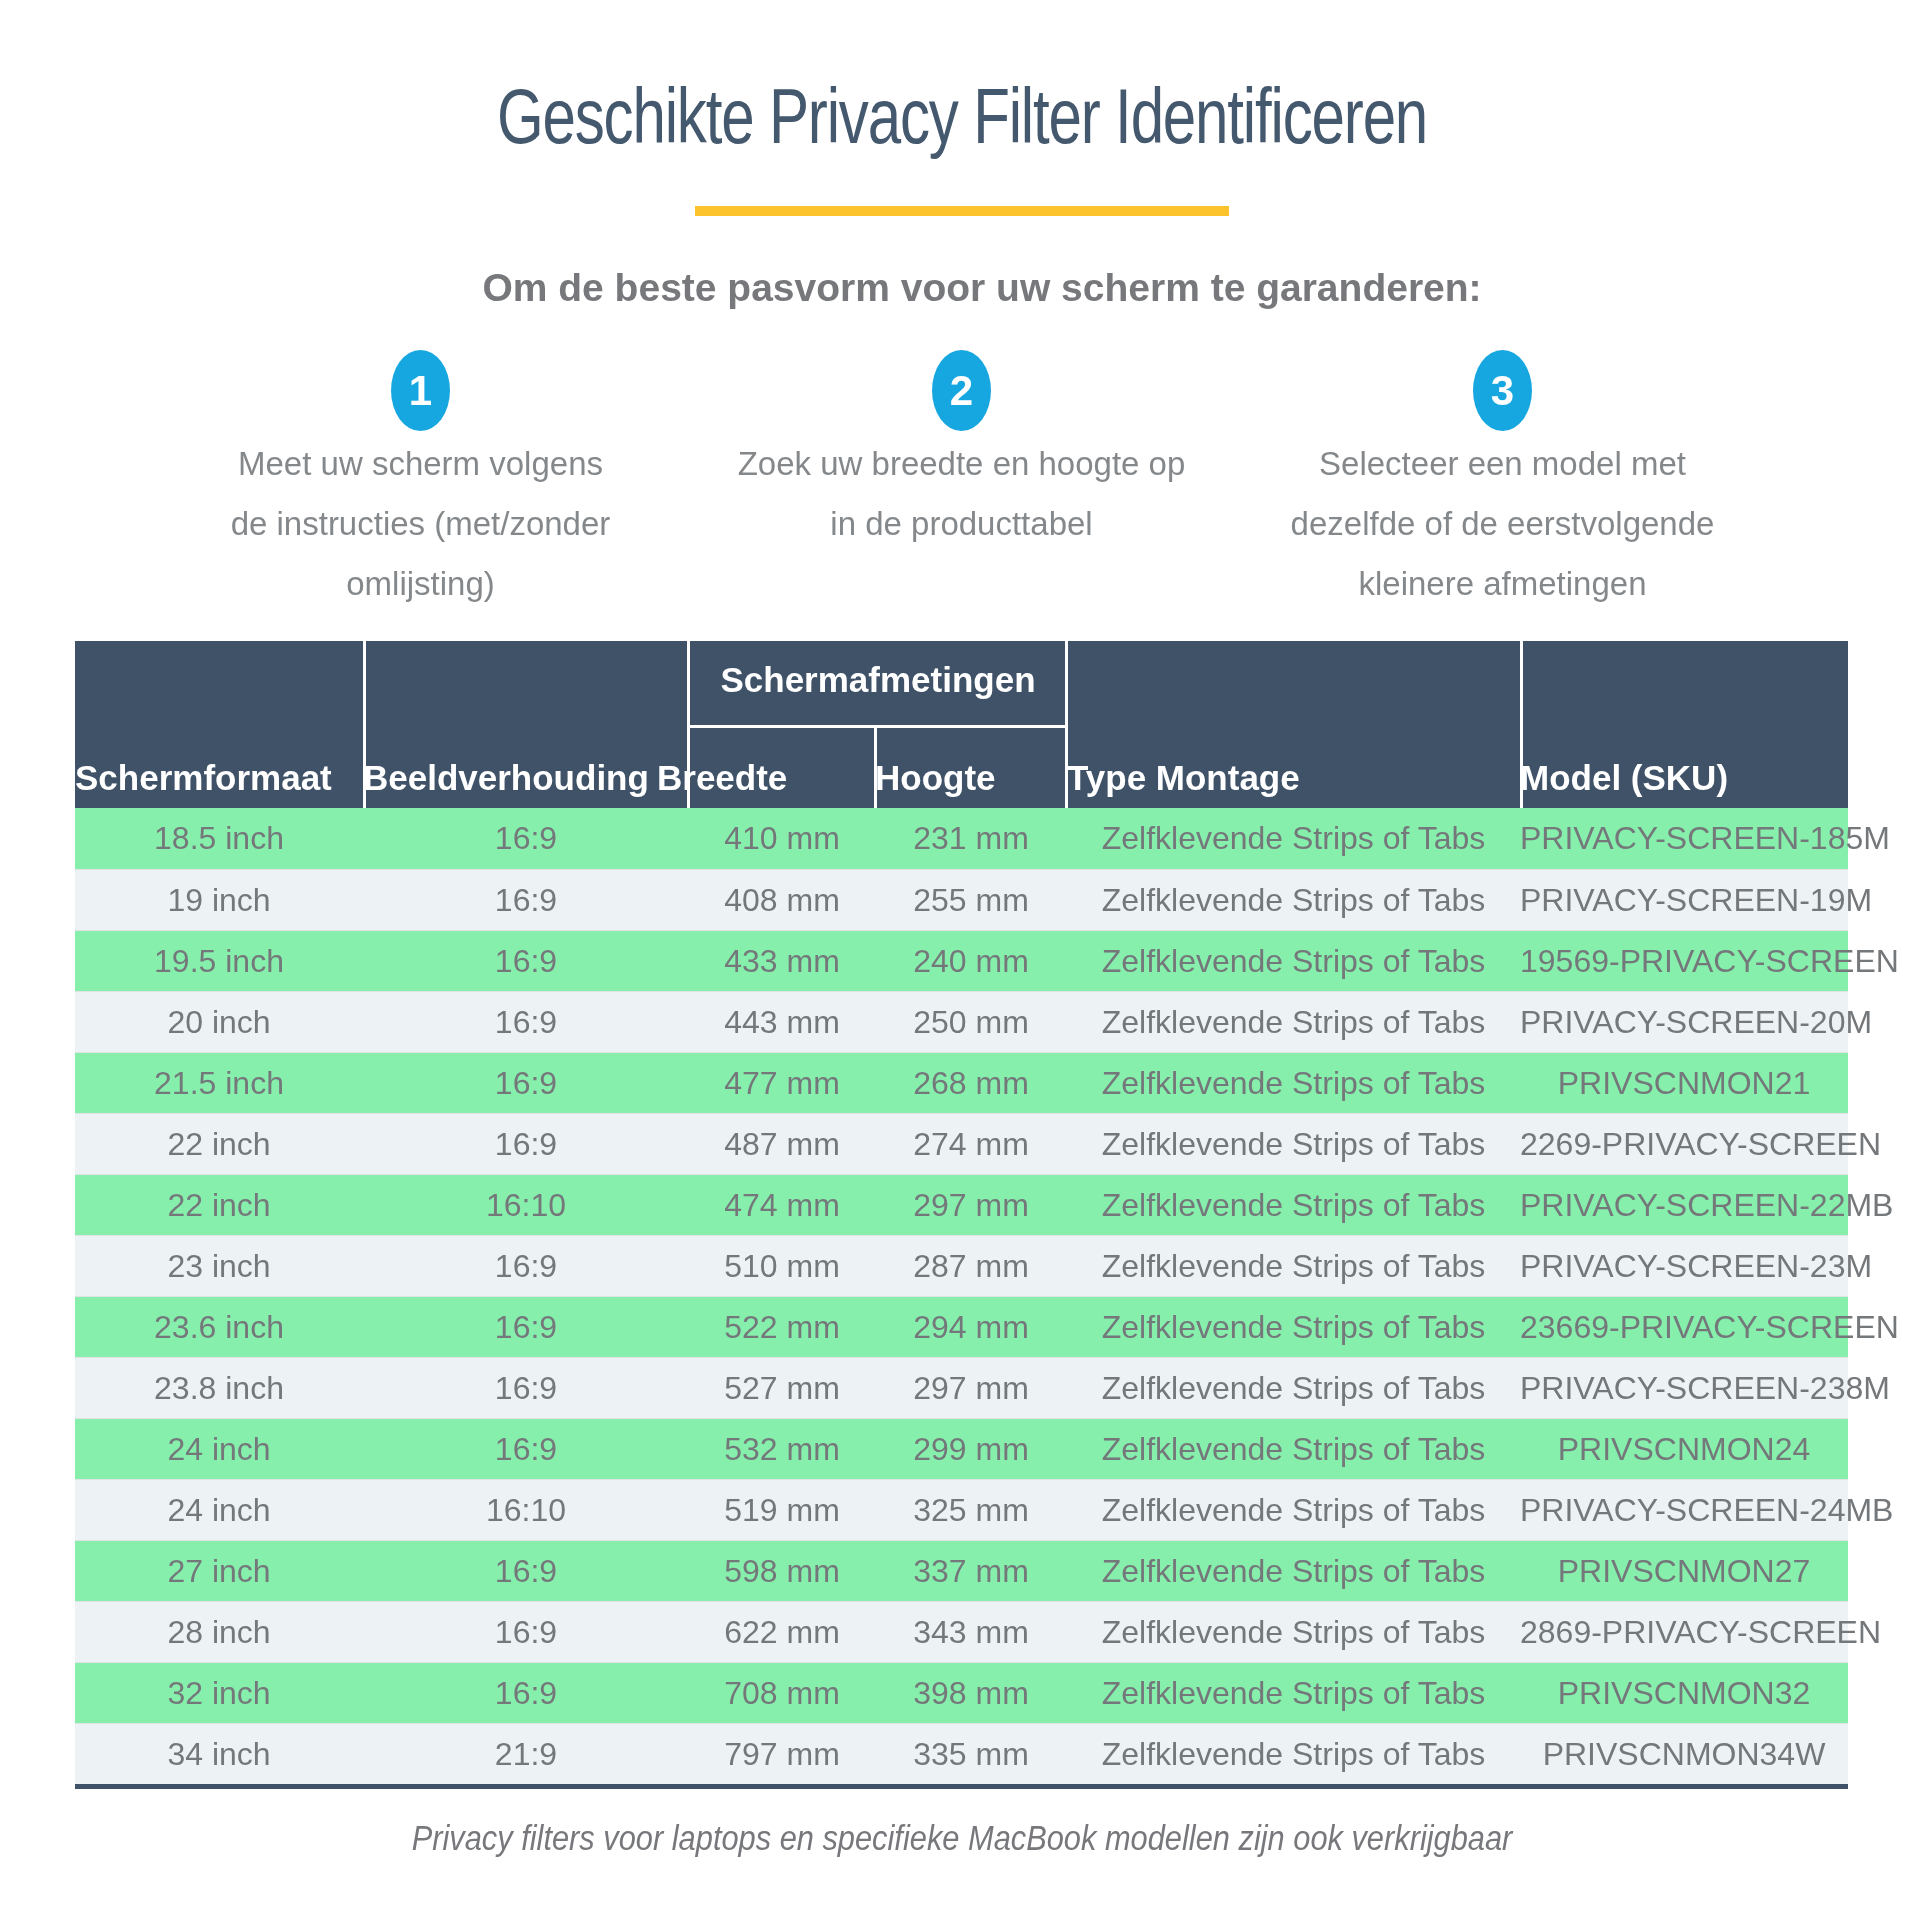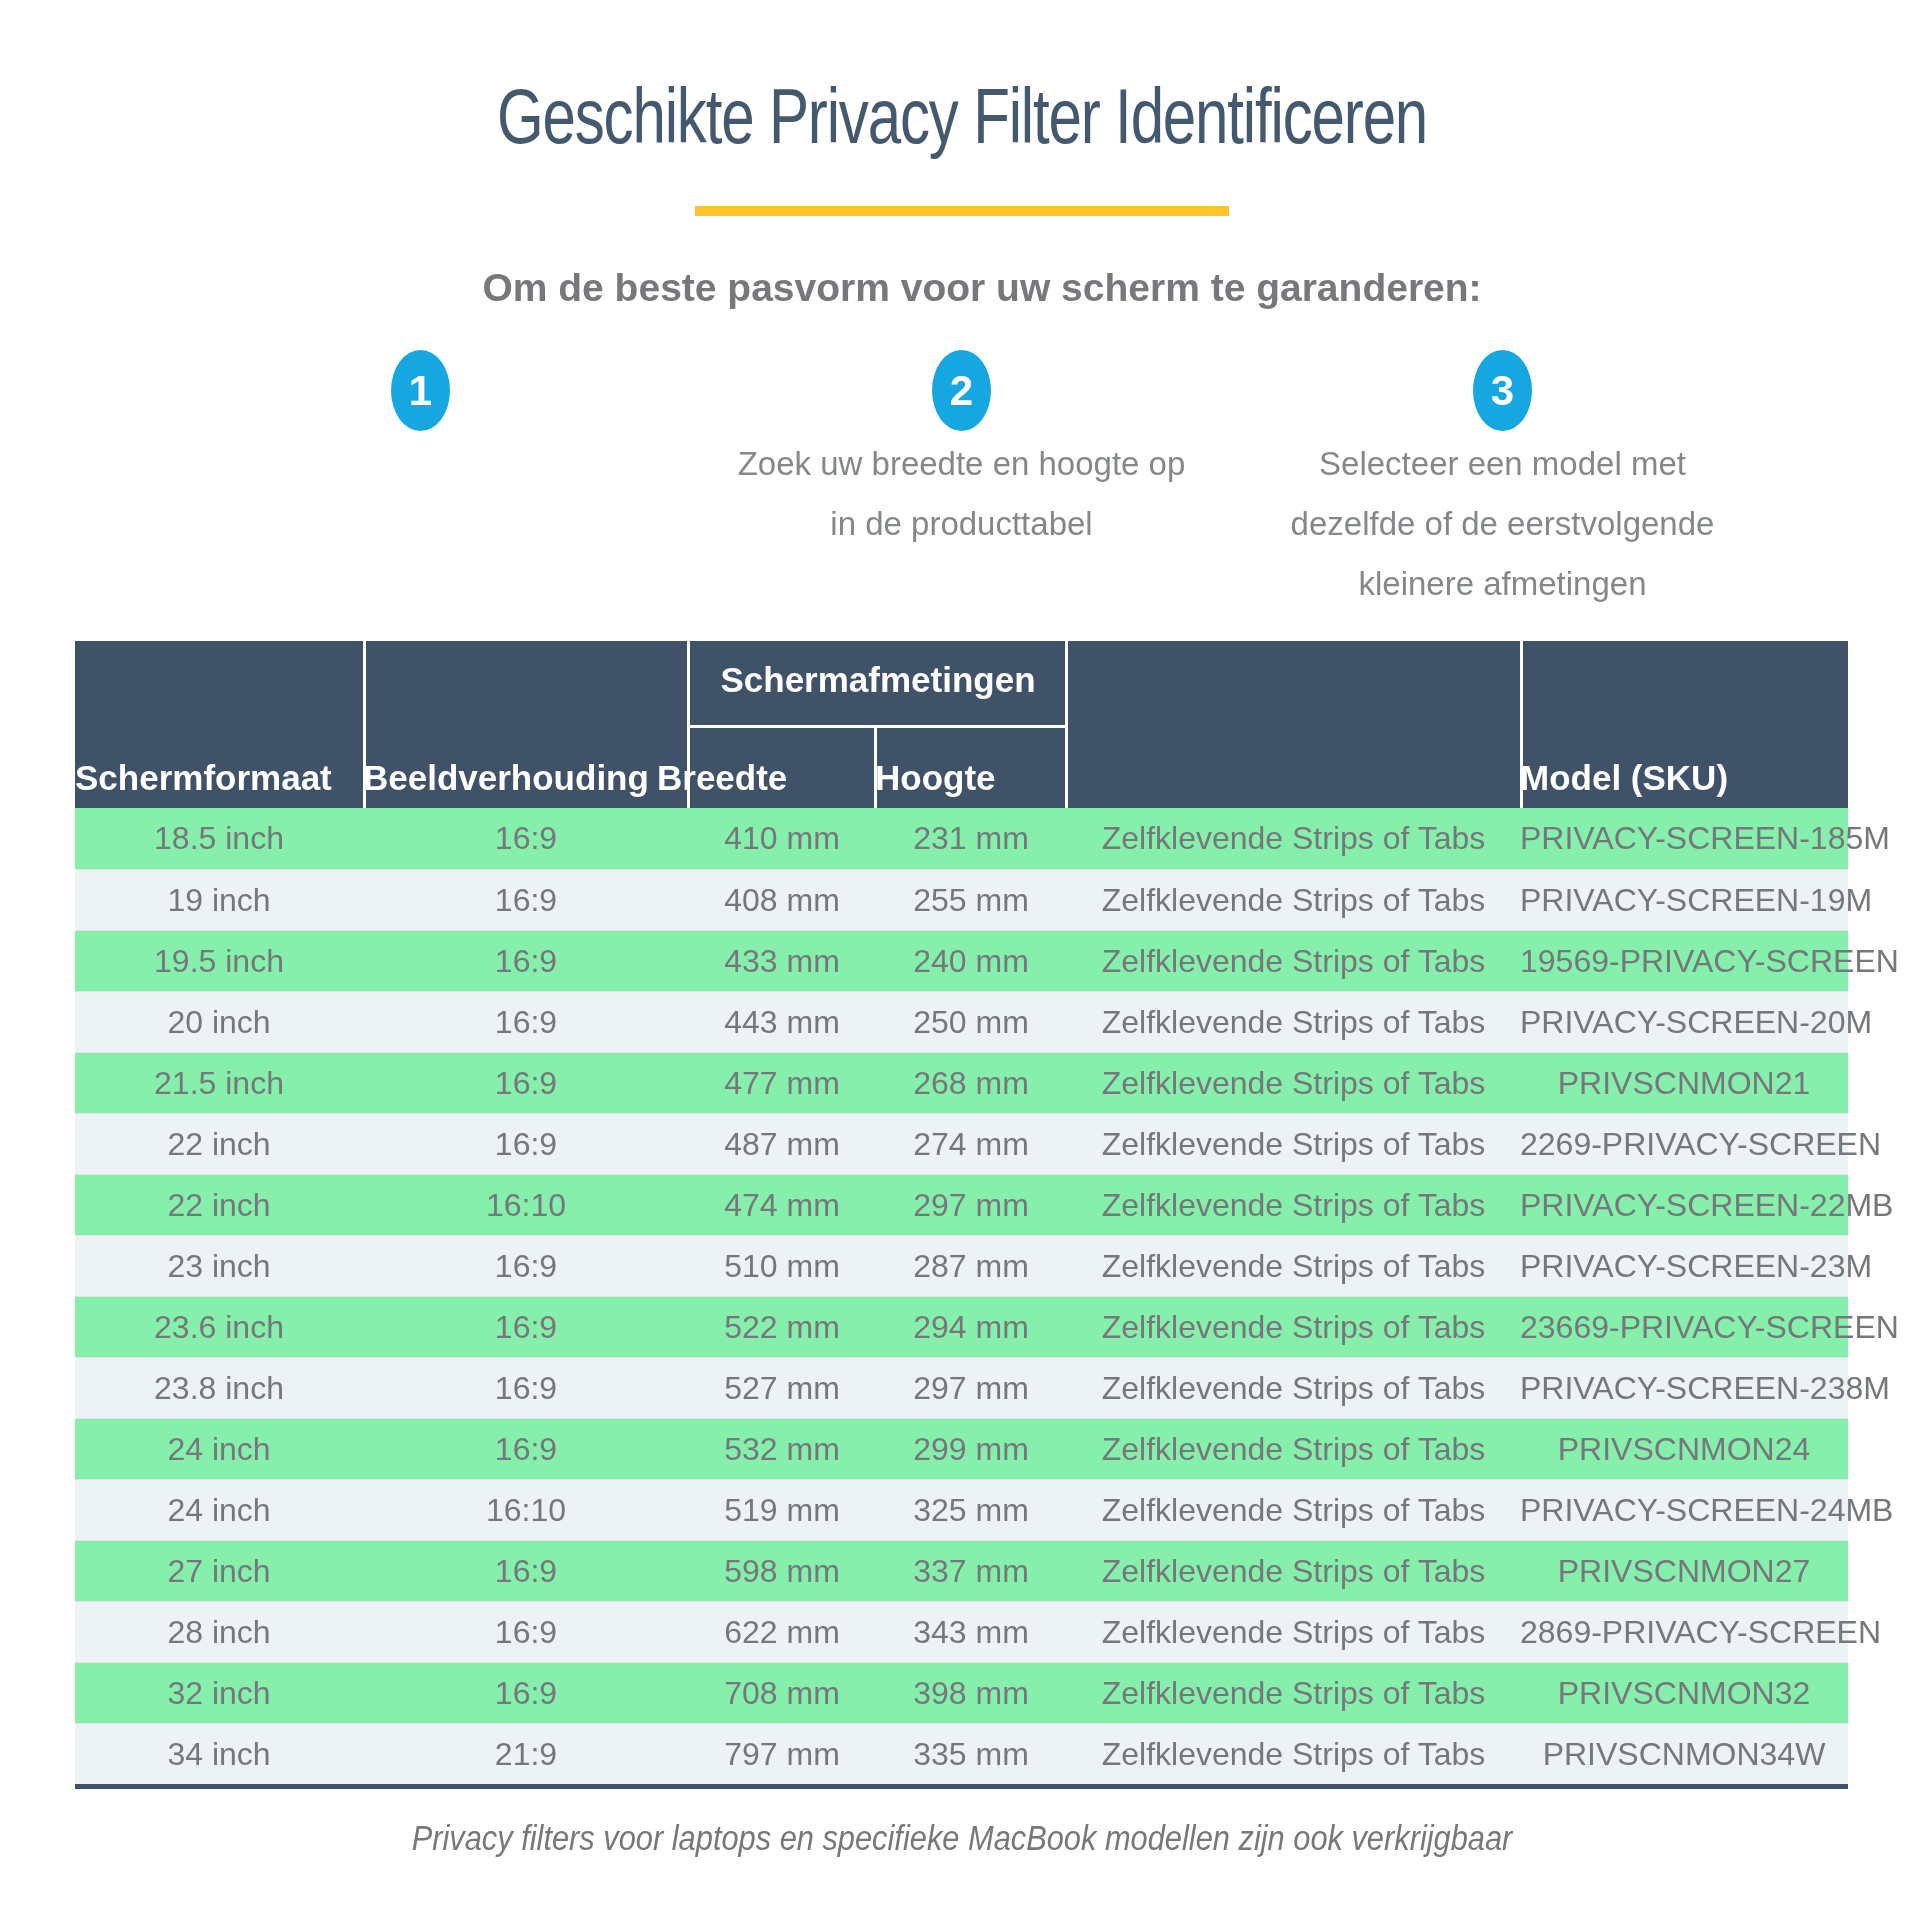--- a/index.html
+++ b/index.html
@@ -102,20 +102,23 @@
 
 <div class="canvas">
 
   <h1 class="title">Geschikte Privacy Filter Identificeren</h1>
   <div class="accent-bar"></div>
   <div class="subtitle">Om de beste pasvorm voor uw scherm te garanderen:</div>
 
   <div class="steps">
     <div class="step">
       <div class="badge">1</div>
+      <div class="step-text">Meet uw scherm volgens
+de instructies (met/zonder
+omlijsting)</div>
     </div>
     <div class="step">
       <div class="badge">2</div>
       <div class="step-text">Zoek uw breedte en hoogte op
 in de producttabel</div>
     </div>
     <div class="step">
       <div class="badge">3</div>
       <div class="step-text">Selecteer een model met
 dezelfde of de eerstvolgende
@@ -124,20 +127,21 @@
   </div>
 
   <div class="ptable">
     <div class="thead">
       <div class="h-cell h-col1">Schermformaat</div>
       <div class="h-cell h-col2">Beeldverhouding</div>
       <div class="h-group">Schermafmetingen</div>
       <div class="h-group-line"></div>
       <div class="h-cell h-col3">Breedte</div>
       <div class="h-cell h-col4">Hoogte</div>
+      <div class="h-cell h-col5">Type Montage</div>
       <div class="h-cell h-col6">Model (SKU)</div>
       <div class="vdiv vdiv-1"></div>
       <div class="vdiv vdiv-2"></div>
       <div class="vdiv vdiv-3"></div>
       <div class="vdiv vdiv-4"></div>
       <div class="vdiv vdiv-5"></div>
     </div>
     <div class="tbody">
         <div class="row">
           <div class="cell">18.5 inch</div>

